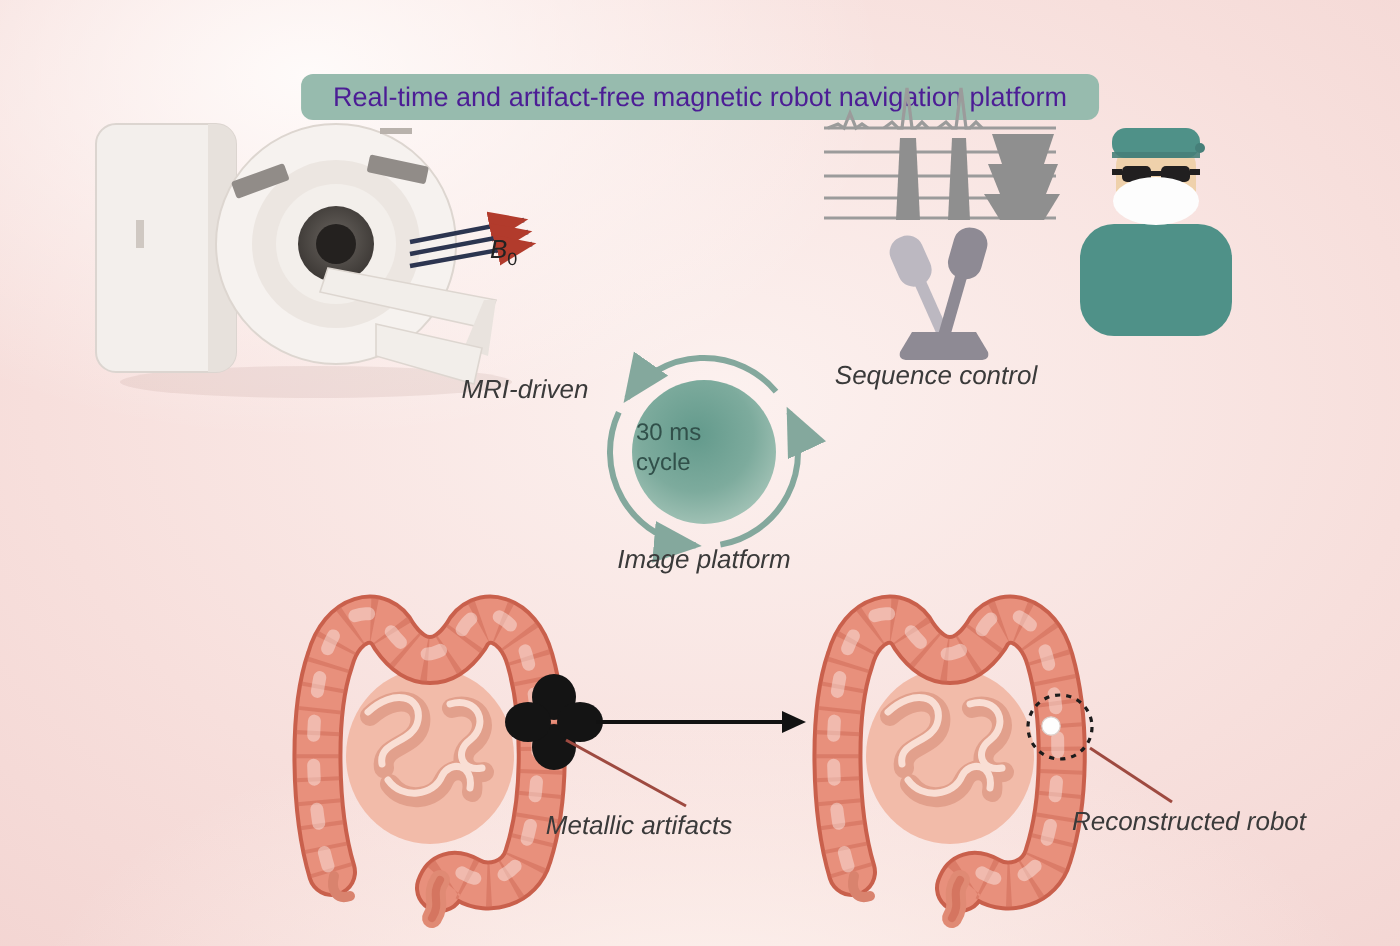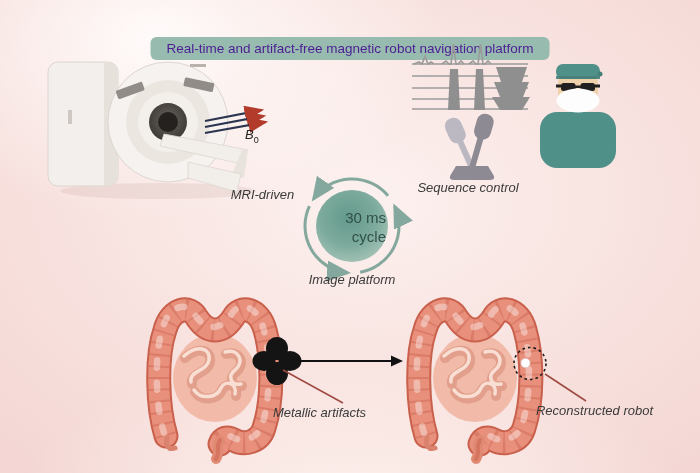--- a/index.html
+++ b/index.html
@@ -13,21 +13,21 @@
   }
   .abs{position:absolute;}
   .banner{
     top:9px; left:50%; transform:translateX(-50%);
     background:#97bbae; color:#4c1d95; border-radius:6px;
     padding:4px 16px; font-size:13.5px; white-space:nowrap;margin-top:28px;
   }
   .caption{font-size:13px; color:#3a3a3a; text-align:center;font-style:italic;}
   .b0{font-size:13px; color:#222; font-style:italic;}
   .b0 sub{font-size:9px; font-style:normal;}
-  .cycle-text{font-size:15px; color:#31504a; text-align:right; line-height:1.25;}
+  .cycle-text{font-size:12px; color:#31504a; text-align:left; line-height:1.25;}
   .cycle-text span{display:block;}
   svg{display:block; overflow:visible;}
 </style>
 </head>
 <body>
 
 <div class="fig">
 
   <div class="abs banner">Real-time and artifact-free magnetic robot navigation platform</div>
 
@@ -102,21 +102,21 @@
   </svg>
 
   <svg class="abs" style="left:200px; top:102px;" width="85" height="42" viewBox="0 0 85 42">
     <g stroke="#2c3550" stroke-width="2.2" fill="none">
       <line x1="5" y1="19" x2="62" y2="8" marker-end="url(#redAh)"></line>
       <line x1="5" y1="25" x2="64" y2="14" marker-end="url(#redAh)"></line>
       <line x1="5" y1="31" x2="66" y2="20" marker-end="url(#redAh)"></line>
     </g>
   </svg>
 
-  <div class="abs b0" style="left:245px; top:127px;">
+  <div class="abs b0" style="left:245px; top:117px;">
     <span>B</span><sub>0</sub>
   </div>
 
   <div class="abs caption" style="left:205px; top:187px; width:115px;">MRI-driven</div>
 
   <svg class="abs" style="left:296px; top:172px;" width="112" height="112" viewBox="0 0 112 112">
     <circle cx="56" cy="54" r="36" fill="url(#cycGrad)"></circle>
     <g fill="none" stroke="#84a89d" stroke-width="3">
       <path d="M 92 23.8 A 47 47 0 0 0 17.5 27" marker-end="url(#cycAh)"></path>
       <path d="M 13.4 34.1 A 47 47 0 0 0 51.9 100.8" marker-end="url(#cycAh)"></path>

